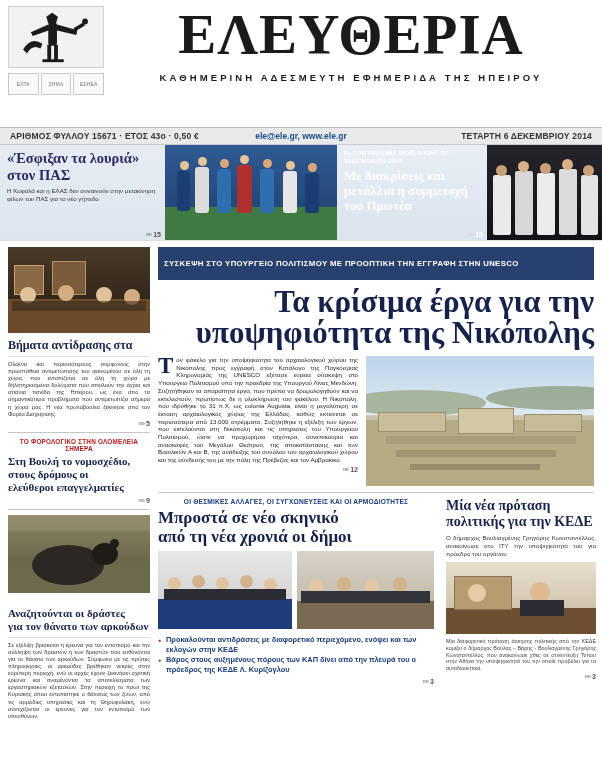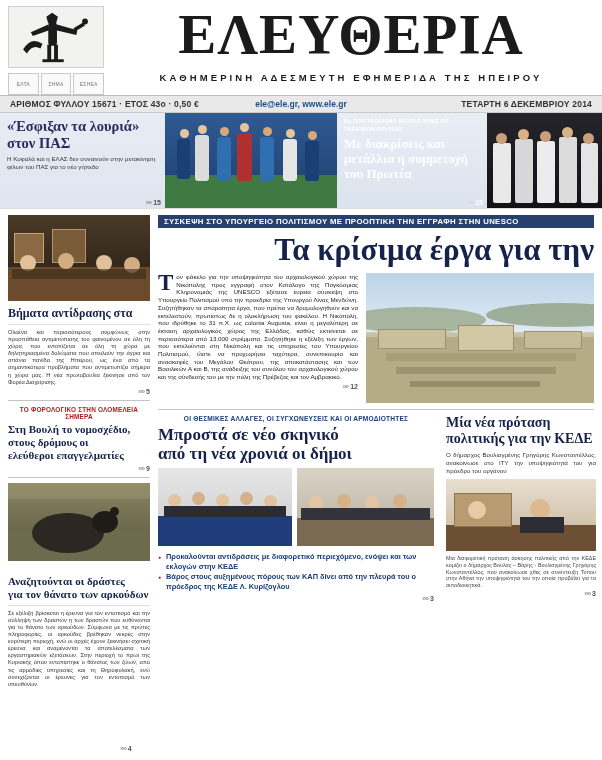--- a/index.html
+++ b/index.html
@@ -6,21 +6,21 @@
   body {
     width: 602px; height: 760px;
     background: #ffffff;
     font-family: "Liberation Sans", sans-serif;
     color: #111;
     overflow: hidden;
   }
   .page { position: relative; width: 602px; height: 760px; background:#fff; }
 
   
-  .masthead { position: relative; height: 96px; border-bottom: 1px solid #bbb; }
+  .masthead { position: relative; height: 128px; border-bottom: 1px solid #bbb; }
   .logo-box {
     position: absolute; left: 8px; top: 6px; width: 96px; height: 62px;
     background: #f0f0ee; border: 1px solid #cfcfcf; overflow: hidden;
   }
   .logo-figure { width: 100%; height: 100%; display:block; }
   .title-main {
     position: absolute; left: 108px; top: 2px; width: 486px;
     font-family: "Liberation Serif", serif;
     font-size: 57px; font-weight: bold; letter-spacing: 1px;
     color: #1b1b1b; text-align: center; line-height: 66px;
@@ -85,21 +85,21 @@
   .content { position: relative; width: 602px; height: 545px; }
 
   .col-left { position: absolute; left: 8px; top: 6px; width: 142px; }
   .col-mid  { position: absolute; left: 158px; top: 6px; width: 436px; }
 
   .hr { border-top: 1px solid #c5c5c5; margin: 5px 0; }
   .hr-thin { border-top: 1px solid #ddd; margin: 4px 0; }
 
   .lead-kicker {
     background: #28406e; color: #fff; font-size: 7.8px; font-weight: bold;
-    letter-spacing: .35px; padding: 2px 6px; display: block;
+    letter-spacing: .35px; padding: 12px 6px; display: block;
   }
   .lead-title {
     font-family: "Liberation Serif", serif; font-weight: bold;
     font-size: 31px; line-height: 35px; color: #16224a; text-align: right;
     margin-top: 4px;
   }
   .lead-body {
     font-size: 6.2px; line-height: 7.7px; color: #222; text-align: justify;
   }
   .dropcap::first-letter {
@@ -270,20 +270,21 @@
       <div class="sub-head small" style="margin-top:14px">Αναζητούνται οι δράστες</div>
       <div class="sub-head small">για τον θάνατο των αρκούδων</div>
       <div class="hr-thin"></div>
       <div class="small-body">Σε εξέλιξη βρίσκεται η έρευνα για τον εντοπισμό και την σύλληψη των δραστών η των δραστών που ευθύνονται για το θάνατο των αρκούδων. Σύμφωνα με τις πρώτες πληροφορίες, οι αρκούδες βρέθηκαν νεκρές στην ευρύτερη περιοχή, ενώ οι αρχές έχουν ξεκινήσει σχετική έρευνα και αναμένονται τα αποτελέσματα των εργαστηριακών εξετάσεων. Στην περιοχή το πρωί της Κυριακής όπου εντοπίστηκε ο θάνατος των ζώων, από τις αρμόδιες υπηρεσίες και τη Θηροφυλακή, ενώ συνεχίζονται οι έρευνες για τον εντοπισμό των υπευθύνων.</div>
     </div>
 
     <div class="col-mid">
 
       <div class="lead-kicker">ΣΥΣΚΕΨΗ ΣΤΟ ΥΠΟΥΡΓΕΙΟ ΠΟΛΙΤΙΣΜΟΥ ΜΕ ΠΡΟΟΠΤΙΚΗ ΤΗΝ ΕΓΓΡΑΦΗ ΣΤΗΝ UNESCO</div>
       <div class="lead-title">Τα κρίσιμα έργα για την</div>
+      <div class="lead-title" style="margin-top:-4px">υποψηφιότητα της Νικόπολης</div>
 
       <div style="display:flex;gap:8px;margin-top:6px">
         <div style="width:200px">
           <div class="lead-body dropcap">Τον φάκελο για την υποψηφιότητα του αρχαιολογικού χώρου της Νικόπολης προς εγγραφή στον Κατάλογο της Παγκόσμιας Κληρονομιάς της UNESCO εξέτασε ευρεία σύσκεψη στο Υπουργείο Πολιτισμού υπό την προεδρία της Υπουργού Λίνας Μενδώνη. Συζητήθηκαν τα απαραίτητα έργα, που πρέπει να δρομολογηθούν και να εκτελεστούν, πρωτίστως δε η ολοκλήρωση του φακέλου. Η Νικόπολη, που ιδρύθηκε το 31 π.Χ. ως colonia Augusta, είναι η μεγαλύτερη σε έκταση αρχαιολογικός χώρος της Ελλάδας, καθώς εκτείνεται σε περισσότερα από 13.000 στρέμματα. Συζητήθηκε η εξέλιξη των έργων, που εκτελούνται στη Νικόπολη και τις υπηρεσίες του Υπουργείου Πολιτισμού, ώστε να προχωρήσει ταχύτερα, συνεπικουρία και ανασκαφές του Μεγάλου Θεάτρου, της αποκατάστασης και των Βασιλικών Α και Β, της ανάδειξης του συνόλου του αρχαιολογικού χώρου και της σύνδεσής του με την πόλη της Πρέβεζας και τον Αμβρακικό.</div>
           <div class="pagetag" style="position:static;text-align:right;margin-top:2px">
             <span class="arrows">»»</span><span>12</span>
           </div>
         </div>
         <div class="ph" style="width:228px;height:130px;overflow:hidden;position:relative">
           <div class="sky" style="background:linear-gradient(#bcd4e8 0%,#dfeaf3 45%,#c8c3a6 46%,#b9b392 100%)"></div>

